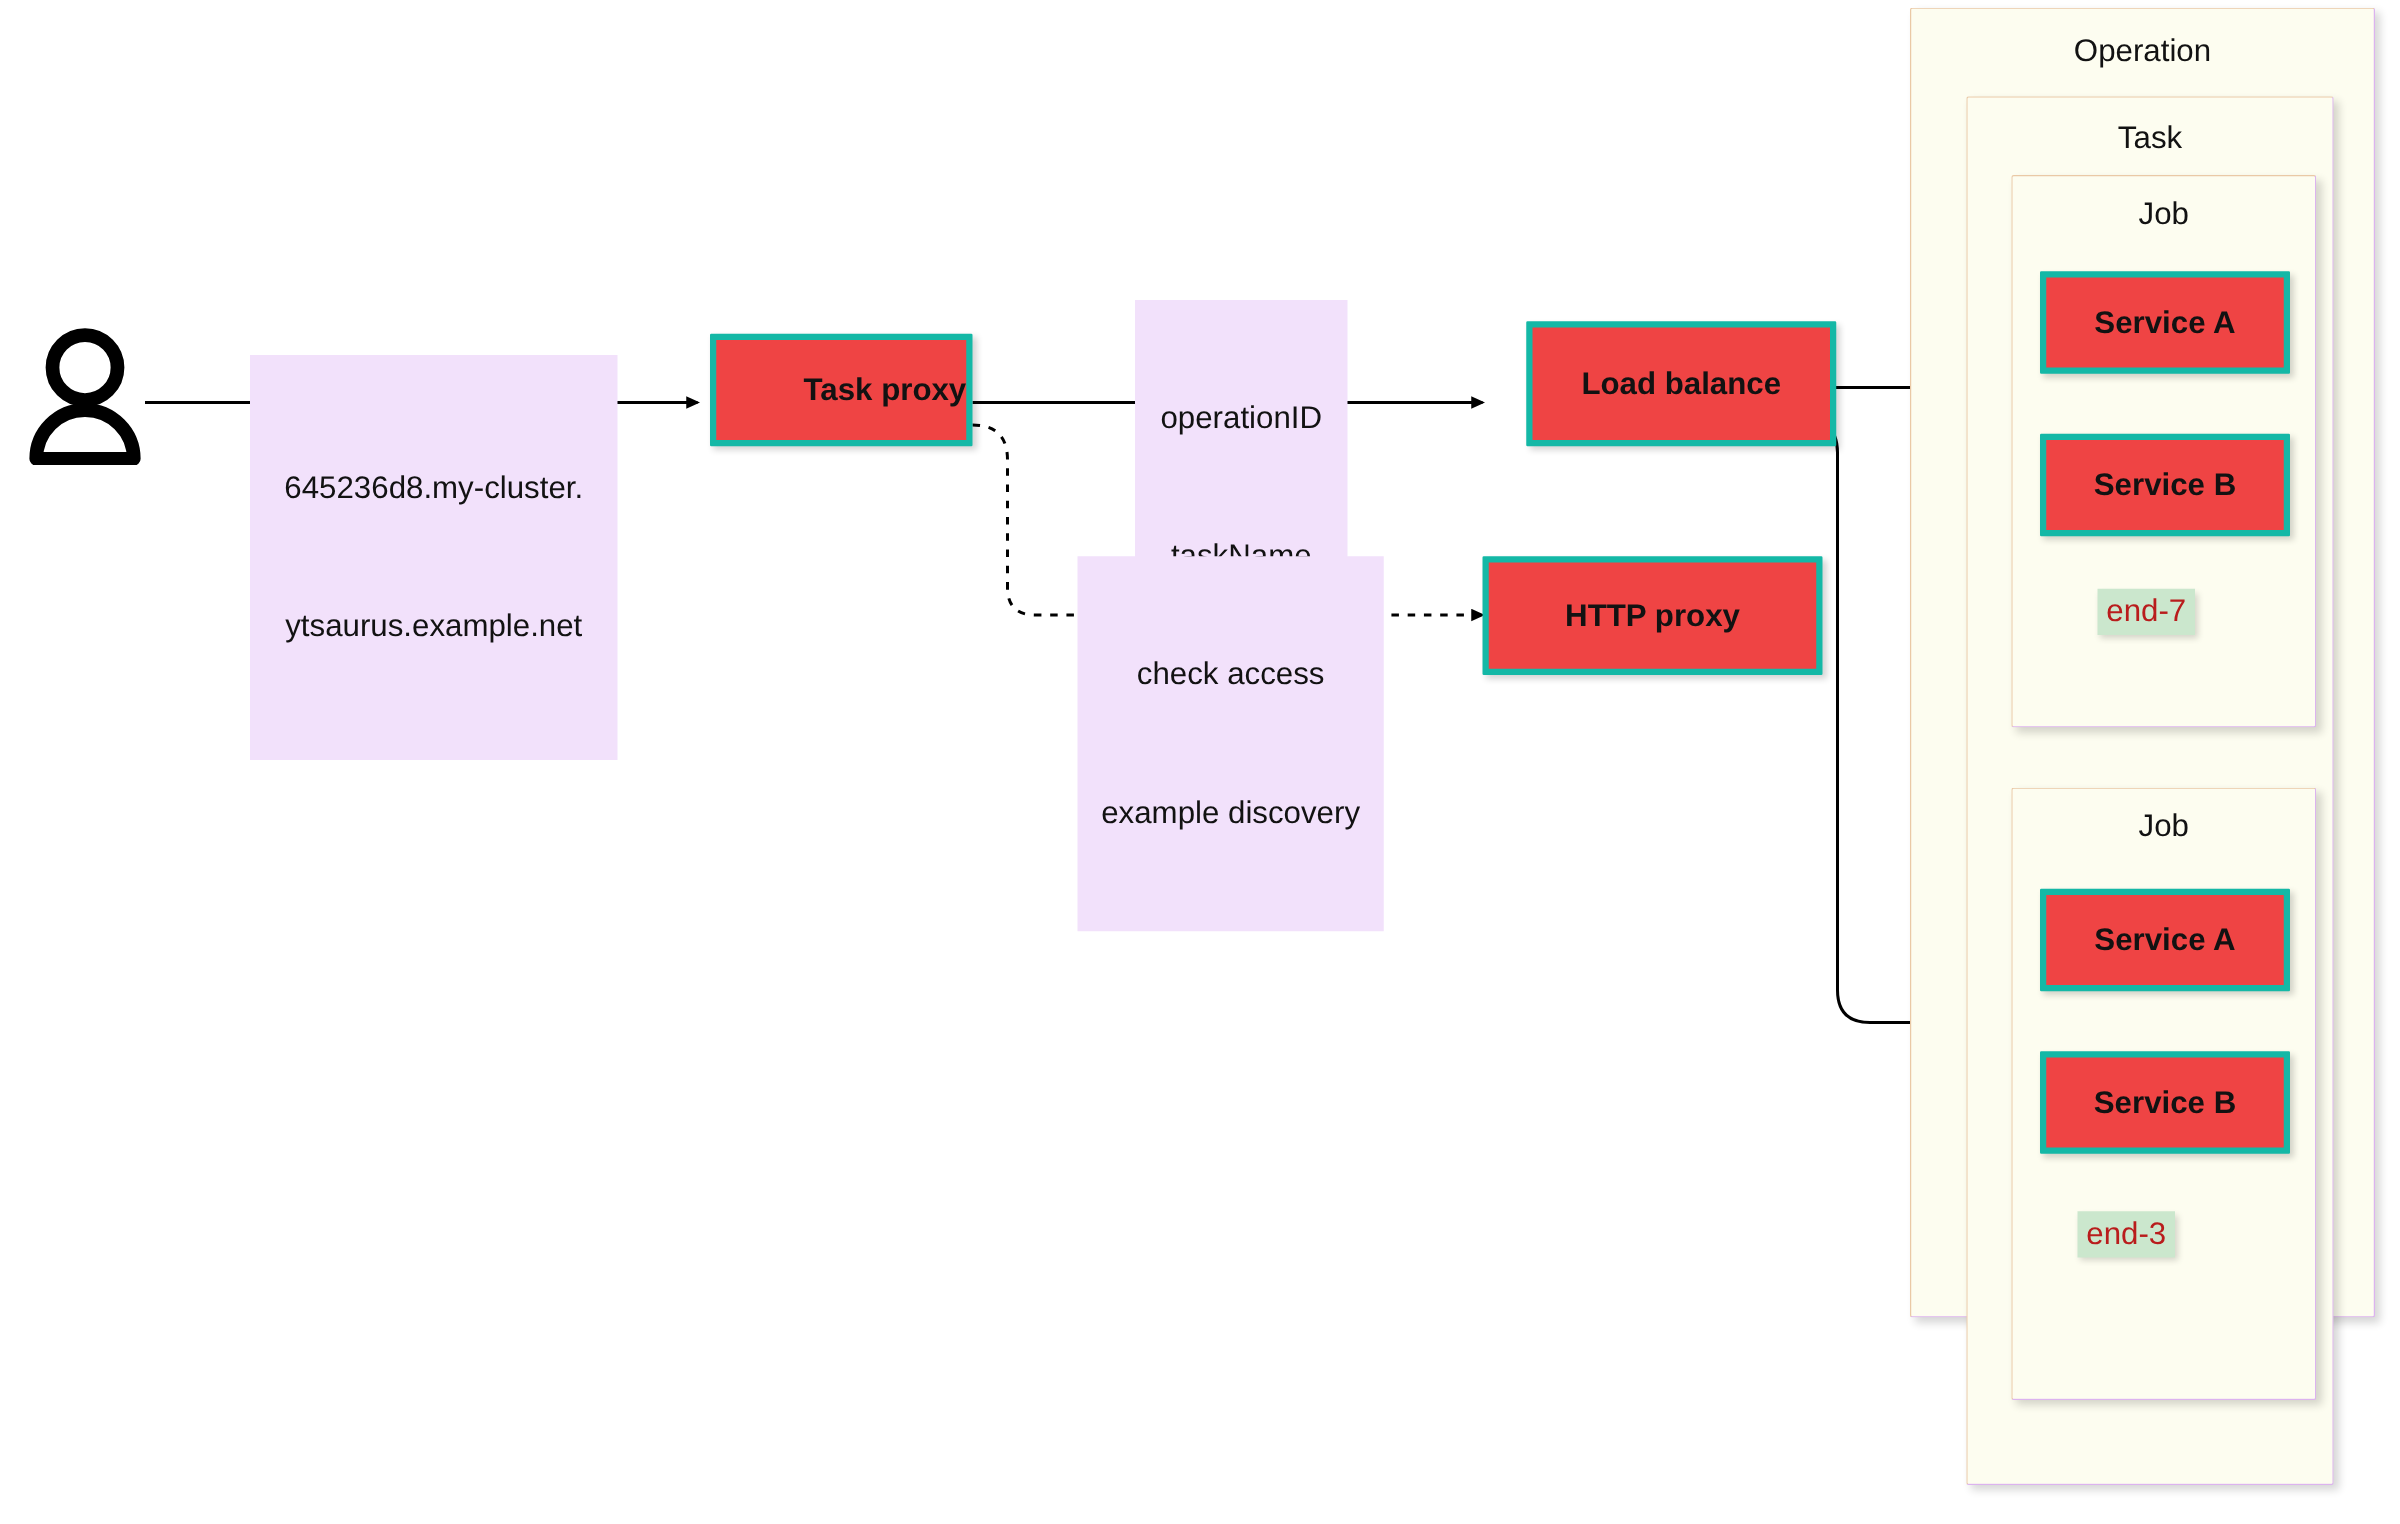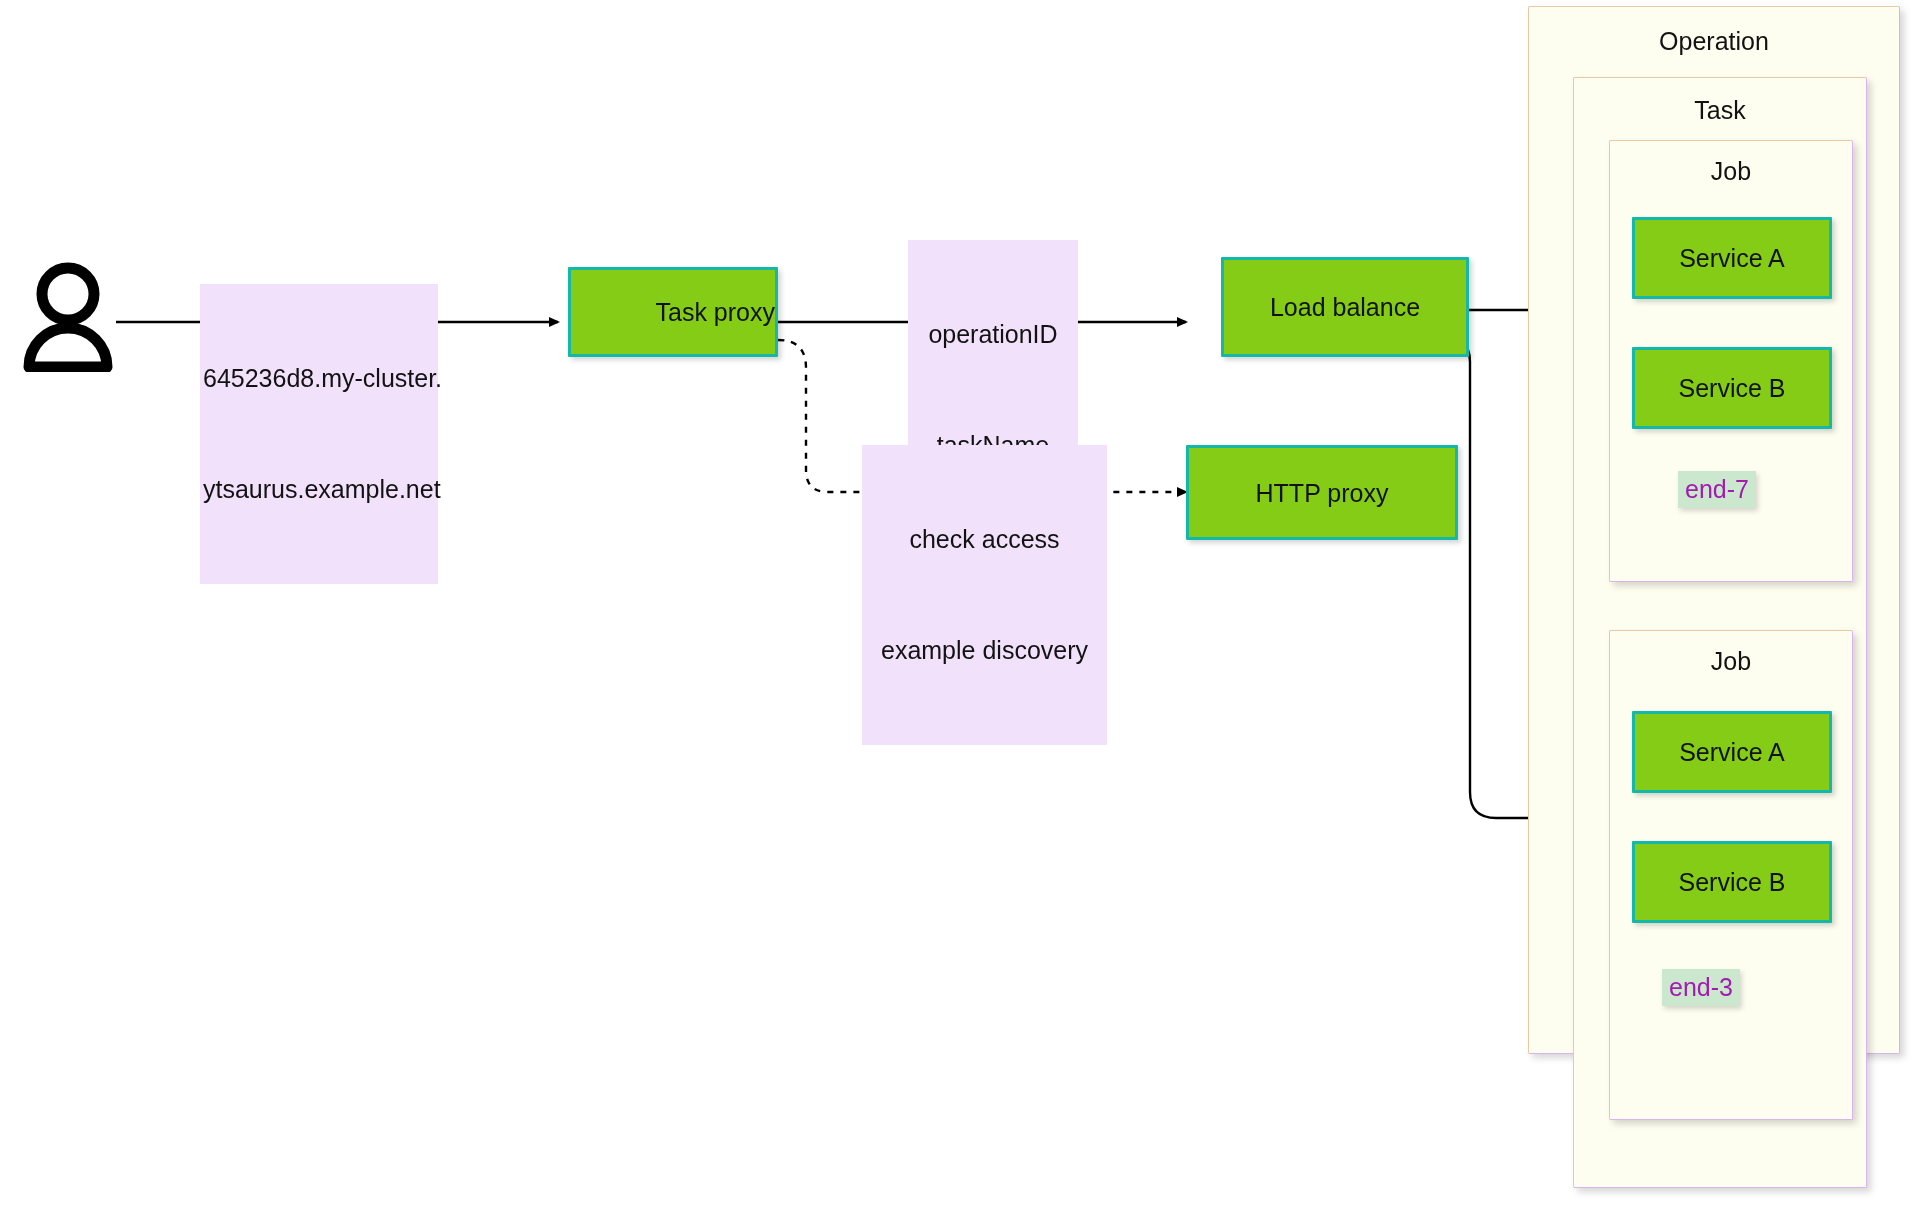--- a/index.html
+++ b/index.html
@@ -33,31 +33,32 @@
   }
 
   
   .node {
     position: absolute;
     box-sizing: border-box;
   }
 
   
   .proc {
-    background: #84cc16;
-    border: 3px solid #14b8a6;
+    background: #ef4444;
+    border: 5px solid #14b8a6;
     border-radius: 1px;
     display: flex;
     align-items: center;
     justify-content: center;
     text-align: center;
     font-size: 25px;
     line-height: 1.2;
     color: #121212;
     box-shadow: 3px 3px 5px rgba(0,0,0,0.17);
+    font-weight: bold;
   }
 
   
   .cluster {
     background: #fdfdf0;
     border: 1px solid #eac9a6;
     border-right-color: #dcb3ef;
     border-bottom-color: #dcb3ef;
     border-radius: 2px;
     box-shadow: 4px 4px 7px rgba(0,0,0,0.16);
@@ -83,21 +84,21 @@
     box-sizing: border-box;
   }
 
   
   .note-badge {
     position: absolute;
     background: #cbe7cd;
     font-size: 25px;
     line-height: 1.25;
     padding: 3px 7px;
-    color: #a21caf;
+    color: #b91c1c;
     box-shadow: 2px 3px 5px rgba(0,0,0,0.16);
     white-space: nowrap;
   }
 
   
   .actor {
     position: absolute;
   }
 </style>
 </head>
@@ -126,21 +127,21 @@
     <path d="M1434,332 Q1470,332 1470,362 L1470,792 Q1470,818 1496,818 L1630,818" stroke="#000000" stroke-width="2.4" fill="none" marker-end="url(#arrowSolid)"></path>
   </svg>
 
   <div class="actor" style="left:18px; top:262px; width:100px; height:110px;">
     <svg width="100" height="110" viewBox="0 0 100 110">
       <circle cx="50" cy="32" r="26" fill="none" stroke="#000000" stroke-width="11"></circle>
       <path d="M11,105 A39,39 0 0 1 89,105 Z" fill="none" stroke="#000000" stroke-width="11" stroke-linejoin="round"></path>
     </svg>
   </div>
 
-  <div class="edge-label" style="left:200px; top:284px; width:238px; padding:2px 3px;">
+  <div class="edge-label" style="left:200px; top:284px; width:294px; padding:14px 3px;">
     <div>645236d8.my-cluster.</div>
     <div>ytsaurus.example.net</div>
   </div>
 
   <div class="edge-label" style="left:908px; top:240px; width:170px; padding:2px 3px;">
     <div>operationID</div>
     <div>taskName</div>
     <div>service</div>
   </div>
 

